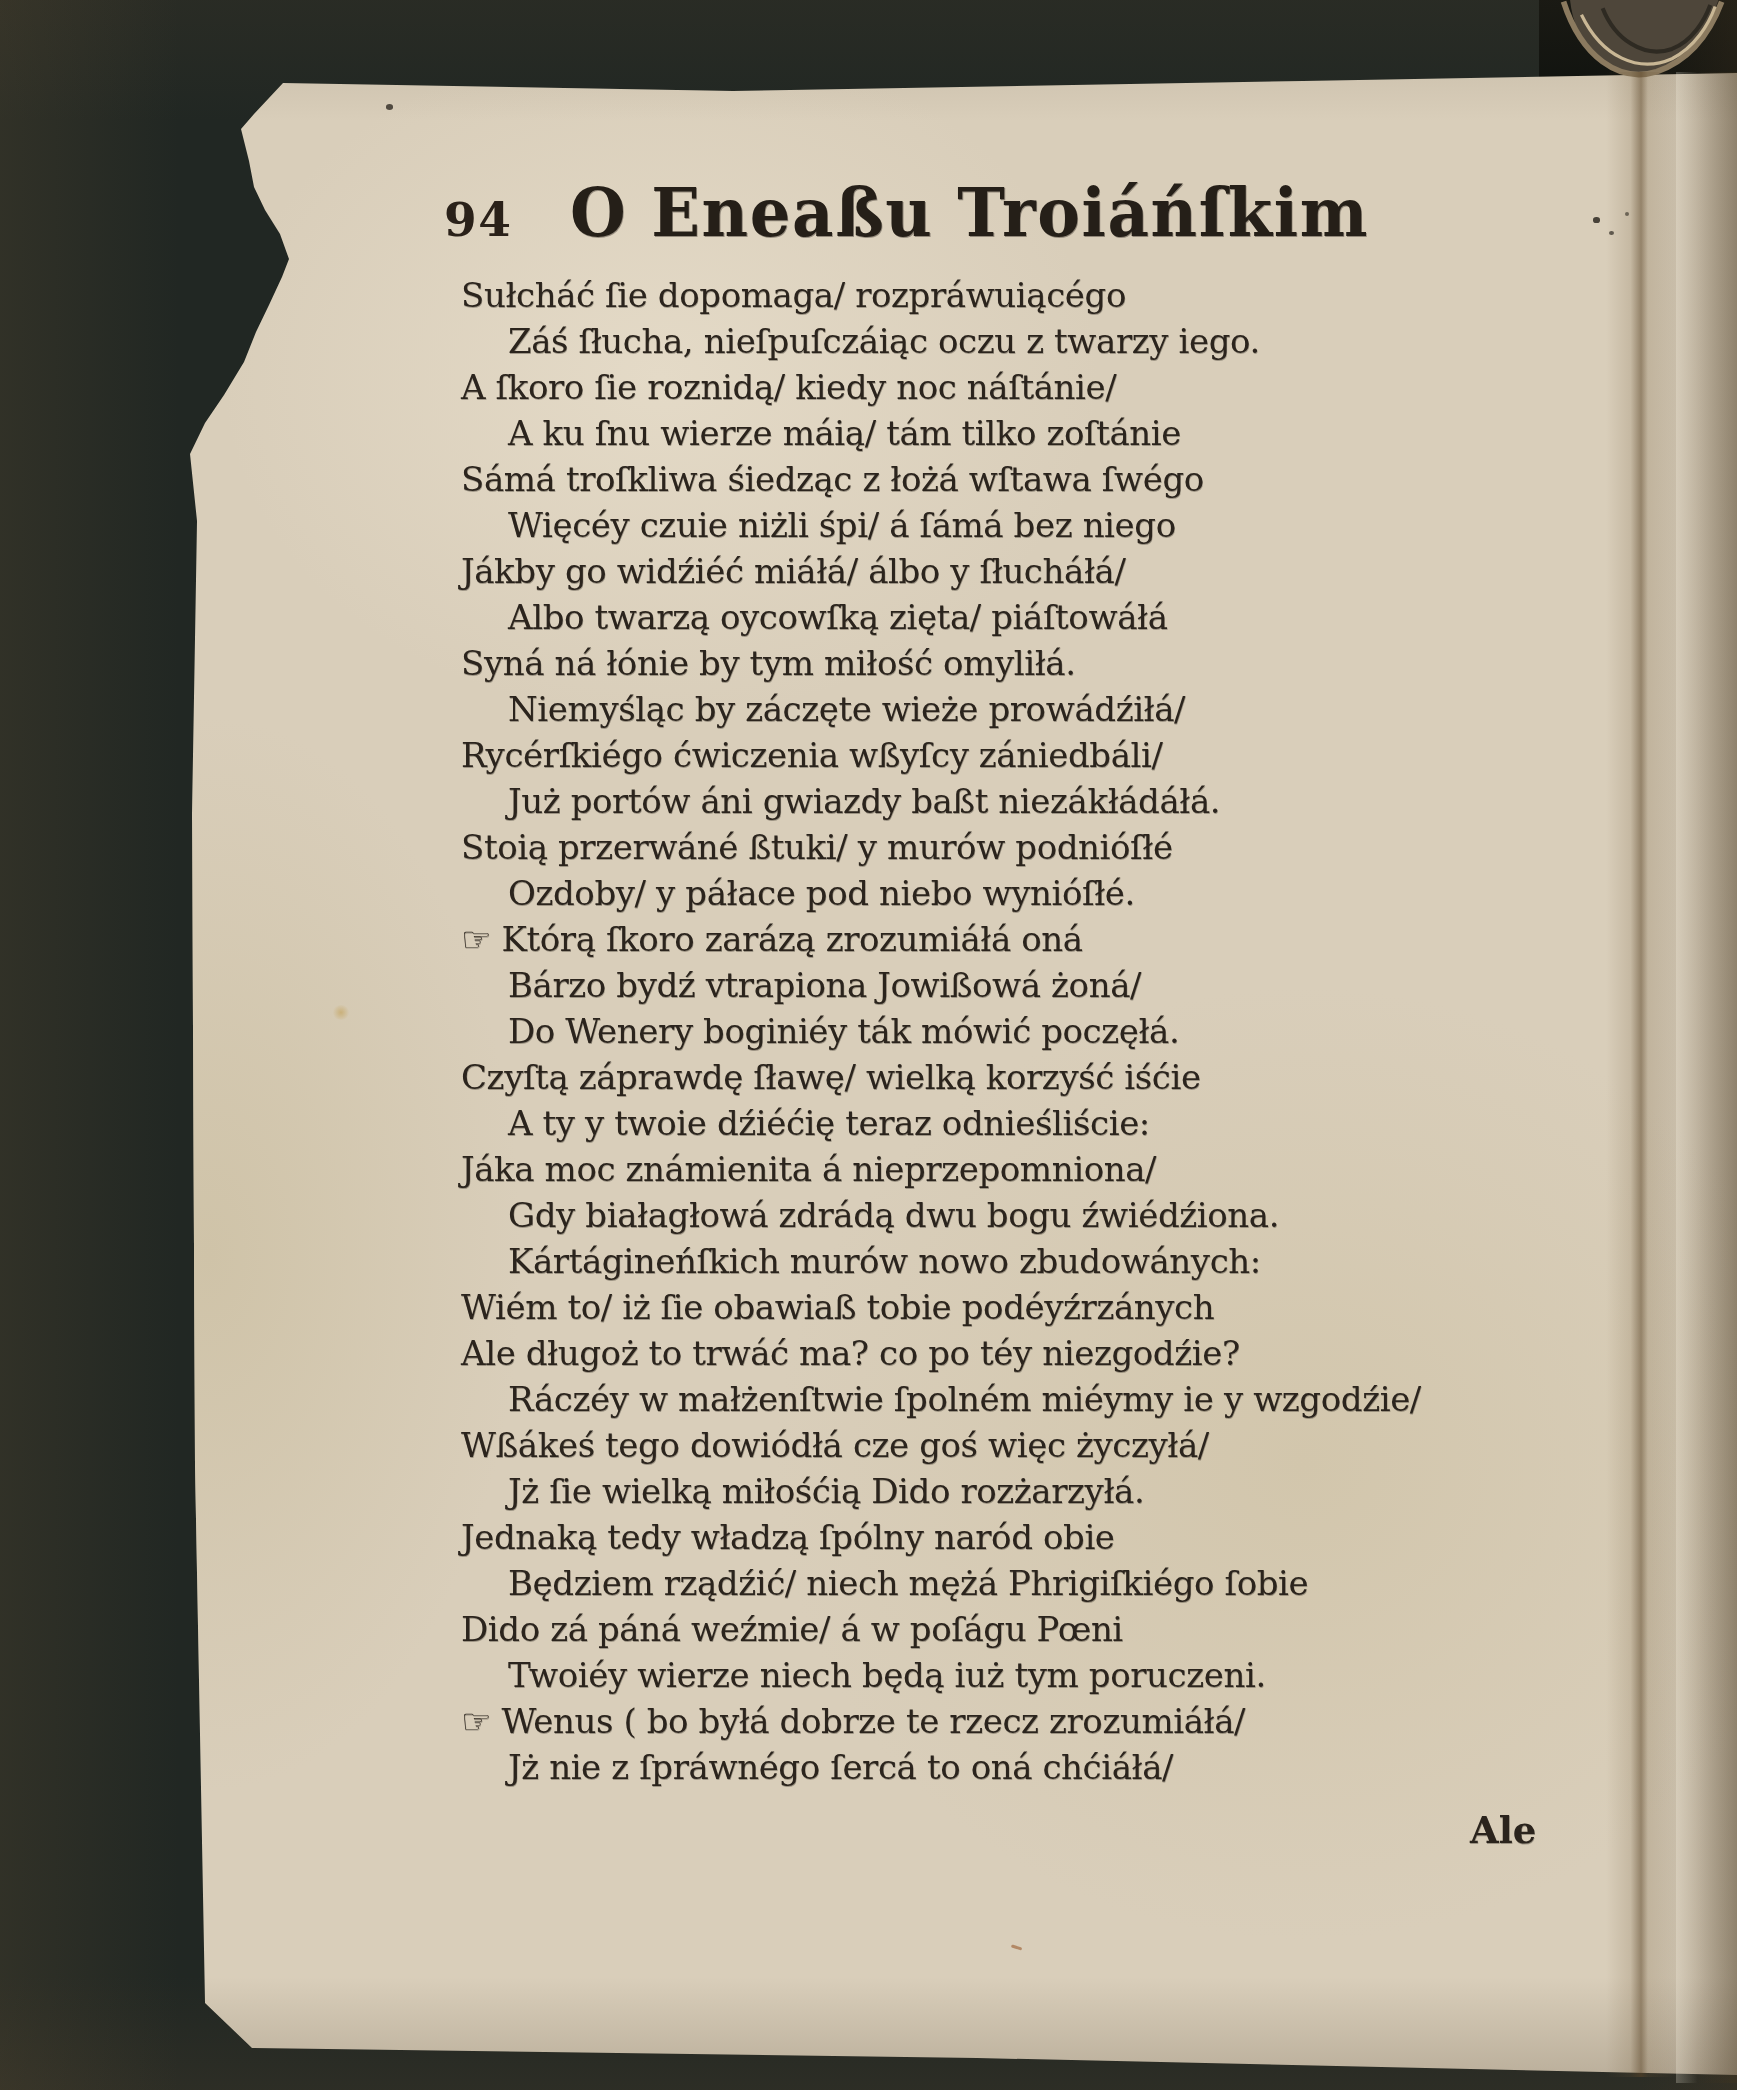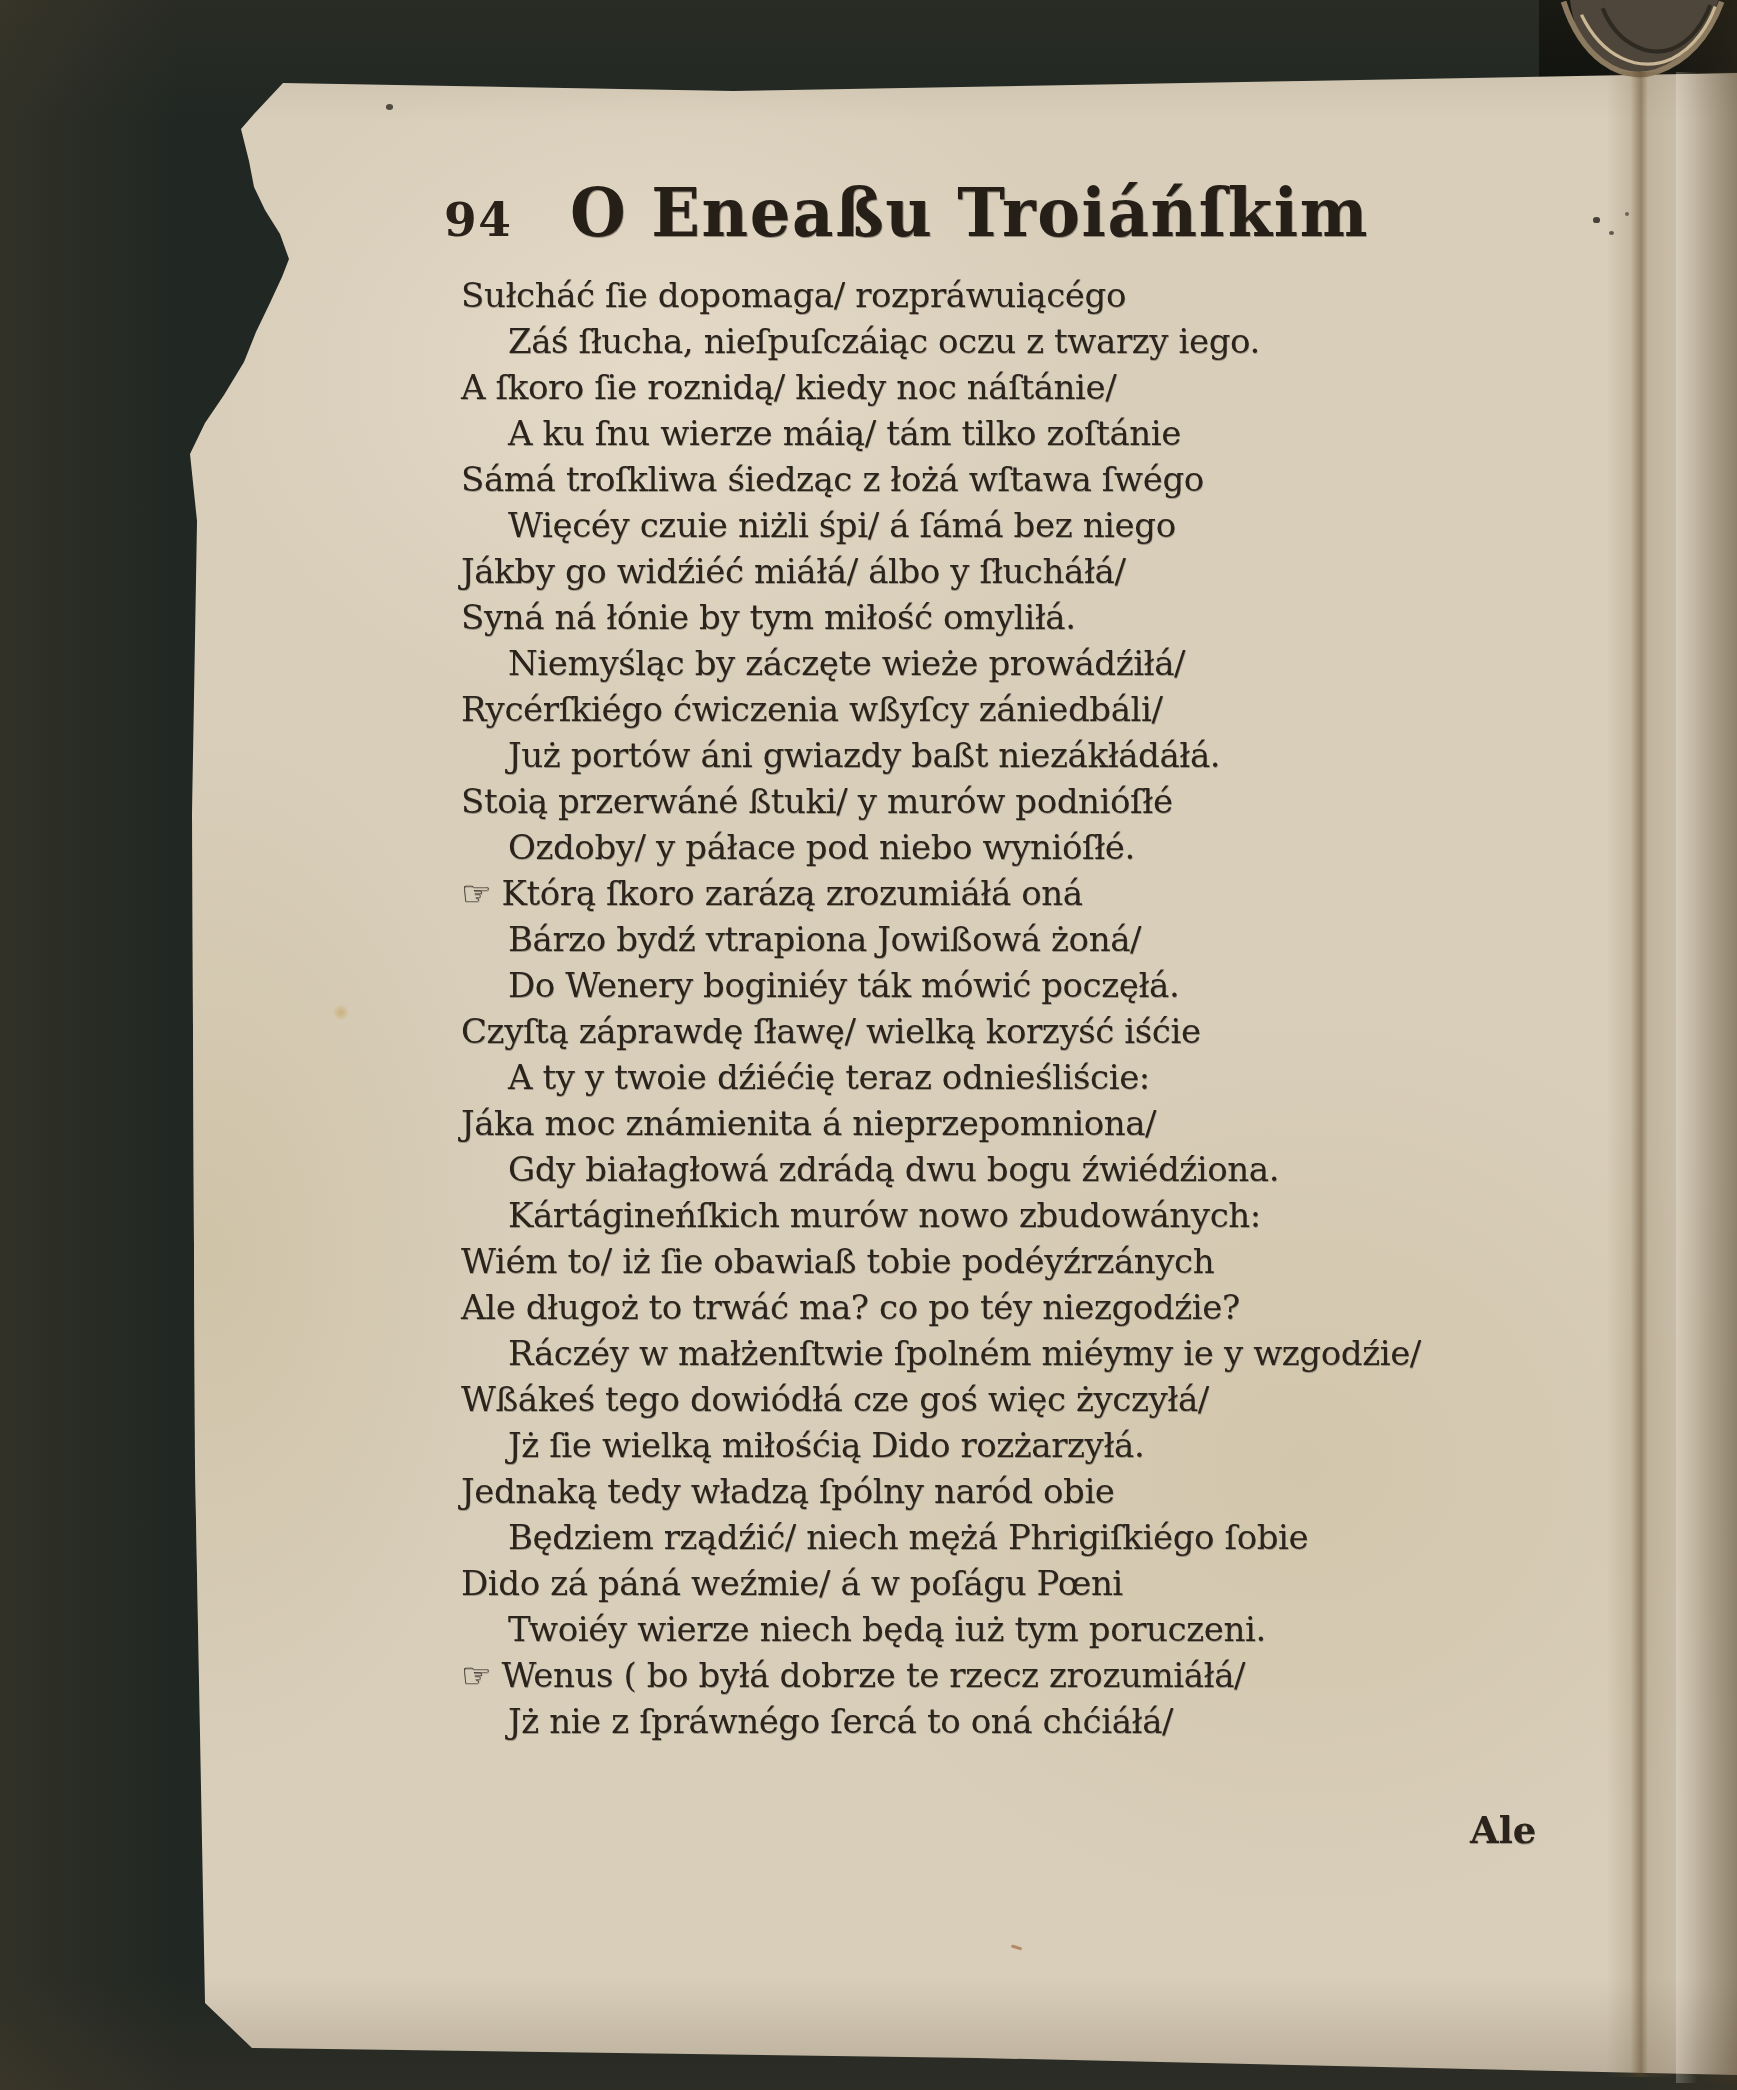--- a/index.html
+++ b/index.html
@@ -87,20 +87,21 @@
   <div class="running-title">O Eneaßu Troiáńſkim</div>
 
   <div class="text-block">
       <div class="line">Sułcháć ſie dopomaga/ rozpráwuiącégo</div>
       <div class="line indent">Záś ſłucha, nieſpuſczáiąc oczu z twarzy iego.</div>
       <div class="line">A ſkoro ſie roznidą/ kiedy noc náſtánie/</div>
       <div class="line indent">A ku ſnu wierze máią/ tám tilko zoſtánie</div>
       <div class="line">Sámá troſkliwa śiedząc z łożá wſtawa ſwégo</div>
       <div class="line indent">Więcéy czuie niżli śpi/ á ſámá bez niego</div>
       <div class="line">Jákby go widźiéć miáłá/ álbo y ſłucháłá/</div>
+      <div class="line indent">Albo twarzą oycowſką zięta/ piáſtowáłá</div>
       <div class="line">Syná ná łónie  by tym miłość omyliłá.</div>
       <div class="line indent">Niemyśląc by záczęte wieże prowádźiłá/</div>
       <div class="line">Rycérſkiégo ćwiczenia wßyſcy zániedbáli/</div>
       <div class="line indent">Już portów áni gwiazdy baßt niezákłádáłá.</div>
       <div class="line">Stoią przerwáné ßtuki/ y murów podnióſłé</div>
       <div class="line indent">Ozdoby/ y páłace pod niebo wynióſłé.</div>
       <div class="line">☞ Którą ſkoro zarázą zrozumiáłá oná</div>
       <div class="line indent">Bárzo bydź vtrapiona Jowißowá żoná/</div>
       <div class="line indent">Do Wenery boginiéy ták mówić poczęłá.</div>
       <div class="line">Czyſtą záprawdę ſławę/ wielką korzyść iśćie</div>

